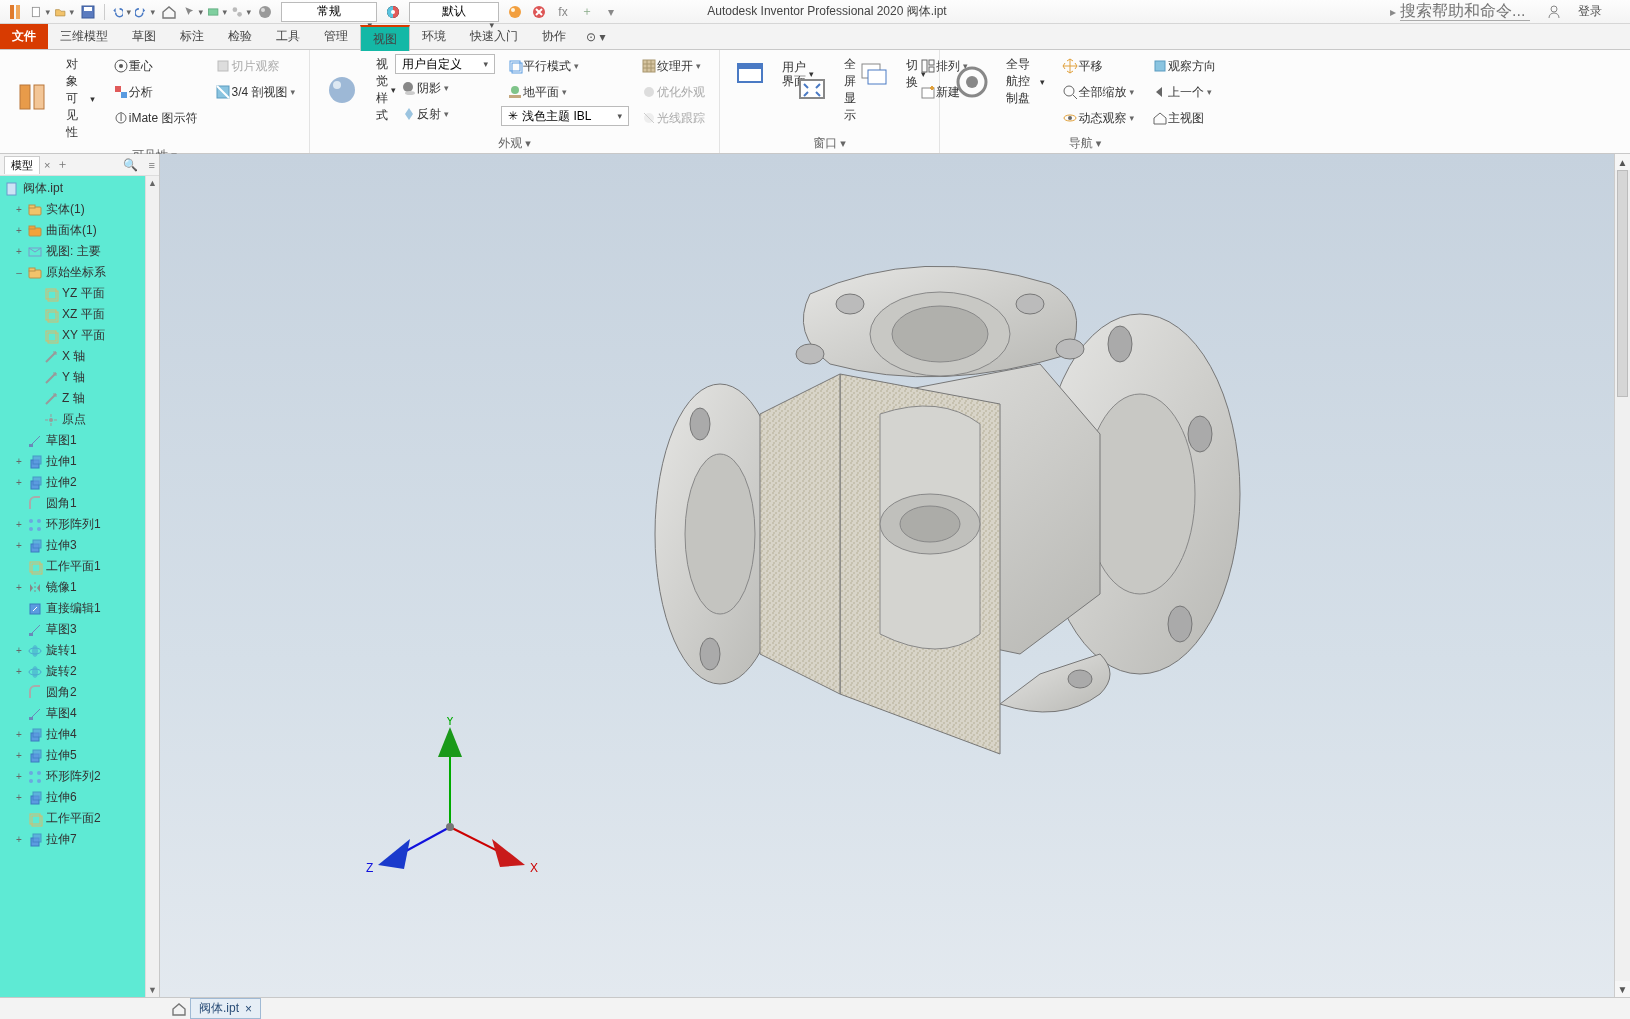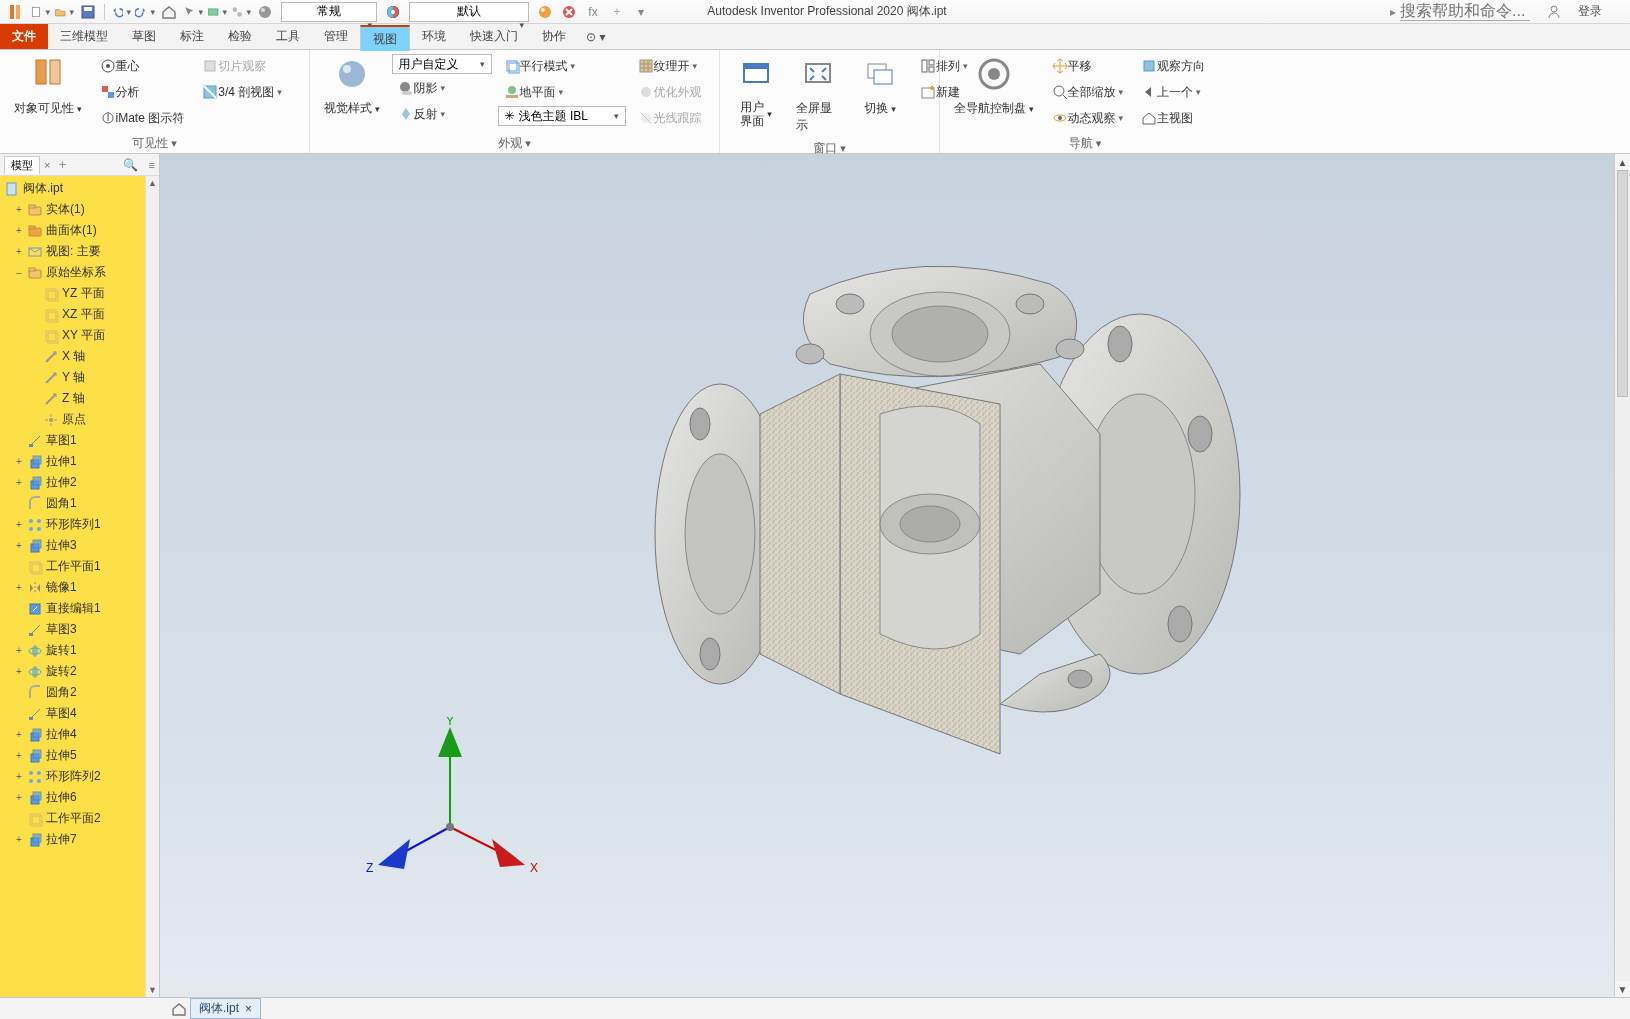--- a/index.html
+++ b/index.html
@@ -9,37 +9,37 @@
 .qat .sep { width:1px; height:16px; background:#ccc; margin:0 4px; }
 .qat .combo { height:20px; border:1px solid #bbb; background:#fff; display:flex; align-items:center; padding:0 4px; margin:0 4px; min-width:80px; cursor:pointer;flex-direction:column; }
 .qat .caret { margin-left:auto; font-size:9px; color:#555; }
 .qat .title { position:absolute; left:50%; transform:translateX(-45%); color:#444; }
 .qat .search { margin-left:auto; display:flex; align-items:center; }
 .qat .search input { border:none; border-bottom:1px solid #aaa; width:130px; font-size:16px; color:#888; background:transparent; }
 .qat .login { display:flex; align-items:center; gap:16px; margin:0 24px 0 16px; color:#555; cursor:pointer; }
 .tabs { height:26px; background:#f3f3f3; border-bottom:1px solid #c8c8c8; display:flex; align-items:stretch; }
 .tabs .tab { padding:12px 12px; display:flex; align-items:center; color:#444; cursor:pointer; border-right:0px solid #ddd; }
 .tabs .tab.file { background:#d83b01; color:#fff; font-weight:bold; }
-.tabs .tab.active { background:#7dd3fc; border-top:2px solid #d83b01; border-left:1px solid #c8c8c8; border-right:1px solid #c8c8c8; position:relative; top:1px; }
+.tabs .tab.active { background:#14b8a6; border-top:2px solid #d83b01; border-left:1px solid #c8c8c8; border-right:1px solid #c8c8c8; position:relative; top:1px; }
 .tabs .endicon { display:flex; align-items:center; padding:0 8px; color:#555; cursor:pointer; }
 .ribbon { height:104px; background:#fcfcfc; border-bottom:1px solid #c8c8c8; display:flex; }
 .panel { border-right:1px solid #e3e3e3; display:flex; flex-direction:column; }
 .panel .body { flex:1; display:flex; align-items:flex-start; padding:4px 8px; gap:6px; }
 .panel .label { height:18px; text-align:center; font-size:11px; color:#666; }
-.bigbtn { display:flex; flex-direction:column; align-items:center; gap:8px; padding:2px 6px; cursor:pointer; min-width:56px; }
+.bigbtn { display:flex; align-items:center; gap:16px; padding:2px 6px; cursor:pointer; min-width:56px; }
 .bigbtn .ic { width:36px; height:36px; display:flex; align-items:center; justify-content:center; }
 .bigbtn .lbl { font-size:12px; color:#333; display:flex; align-items:center; gap:3px; }
 .col { display:flex; flex-direction:column; gap:2px; }
 .smbtn { display:flex; align-items:center; gap:0; height:24px; padding:0 6px; cursor:pointer; color:#333; white-space:nowrap; }
 .smbtn.dim { color:#aaa; }
 .smbtn .sic { width:16px; height:16px; display:flex; align-items:center; justify-content:center; }
 .rcombo { height:20px; border:1px solid #bbb; background:#fff; display:flex; align-items:center; padding:0 6px; width:128px; cursor:pointer; }
 .rcombo .caret { margin-left:auto; font-size:9px; color:#555; }
 .content { display:flex; height:calc(1019px - 24px - 26px - 104px - 22px); }
-.browser { width:160px; border-right:1px solid #c8c8c8; display:flex; flex-direction:column; background:#fde047; }
+.browser { width:160px; border-right:1px solid #c8c8c8; display:flex; flex-direction:column; background:#5eead4; }
 .btabs { height:22px; background:#f3f3f3; border-bottom:1px solid #ddd; display:flex; align-items:center; padding:0 4px; gap:4px; }
 .btabs .btab { padding:1px 6px; background:#fff; border:1px solid #ccc; border-bottom:none; font-size:11px; }
 .btabs .bx { font-size:11px; color:#777; cursor:pointer; }
 .btabs .plus { font-size:12px; color:#777; cursor:pointer; margin-left:2px; }
 .btabs .mag { margin-left:auto; font-size:12px; color:#555; cursor:pointer; }
 .tree { flex:1; overflow:hidden; padding:2px 0; }
 .tn { display:flex; align-items:center; height:21px; padding-left:4px; gap:3px; color:#333; cursor:pointer; white-space:nowrap; font-size:12px; }
 .tn.root { font-family:"Consolas",monospace; }
 .tn .exp { width:10px; text-align:center; color:#666; font-size:10px; }
 .tn .tic { width:16px; height:16px; display:flex; align-items:center; justify-content:center; }
@@ -129,21 +129,21 @@
       <span class="caret">▾</span>
     </div>
   <span class="qicon">
       <svg class="ico" viewBox="0 0 16 16">
         <circle cx="8" cy="8" r="6" fill="conic-gradient"></circle>
         <path d="M8 2a6 6 0 0 1 0 12z" fill="#e05a5a"></path>
         <path d="M8 2a6 6 0 0 0 0 12z" fill="#5ac4e0"></path>
         <circle cx="8" cy="8" r="2" fill="#fff"></circle>
       </svg>
     </span>
-  <div class="combo" style="width:120px">
+  <div class="combo" style="width:90px">
       <svg class="ico" viewBox="0 0 16 16" style="margin-right:4px">
         <circle cx="8" cy="8" r="6" fill="#ccc"></circle>
       </svg>
       <span>默认</span>
       <span class="caret">▾</span>
     </div>
   <span class="qicon">
       <svg class="ico" viewBox="0 0 16 16">
         <circle cx="8" cy="8" r="6" fill="#f29f3f"></circle>
         <circle cx="6" cy="6" r="2" fill="#fff6e0"></circle>

